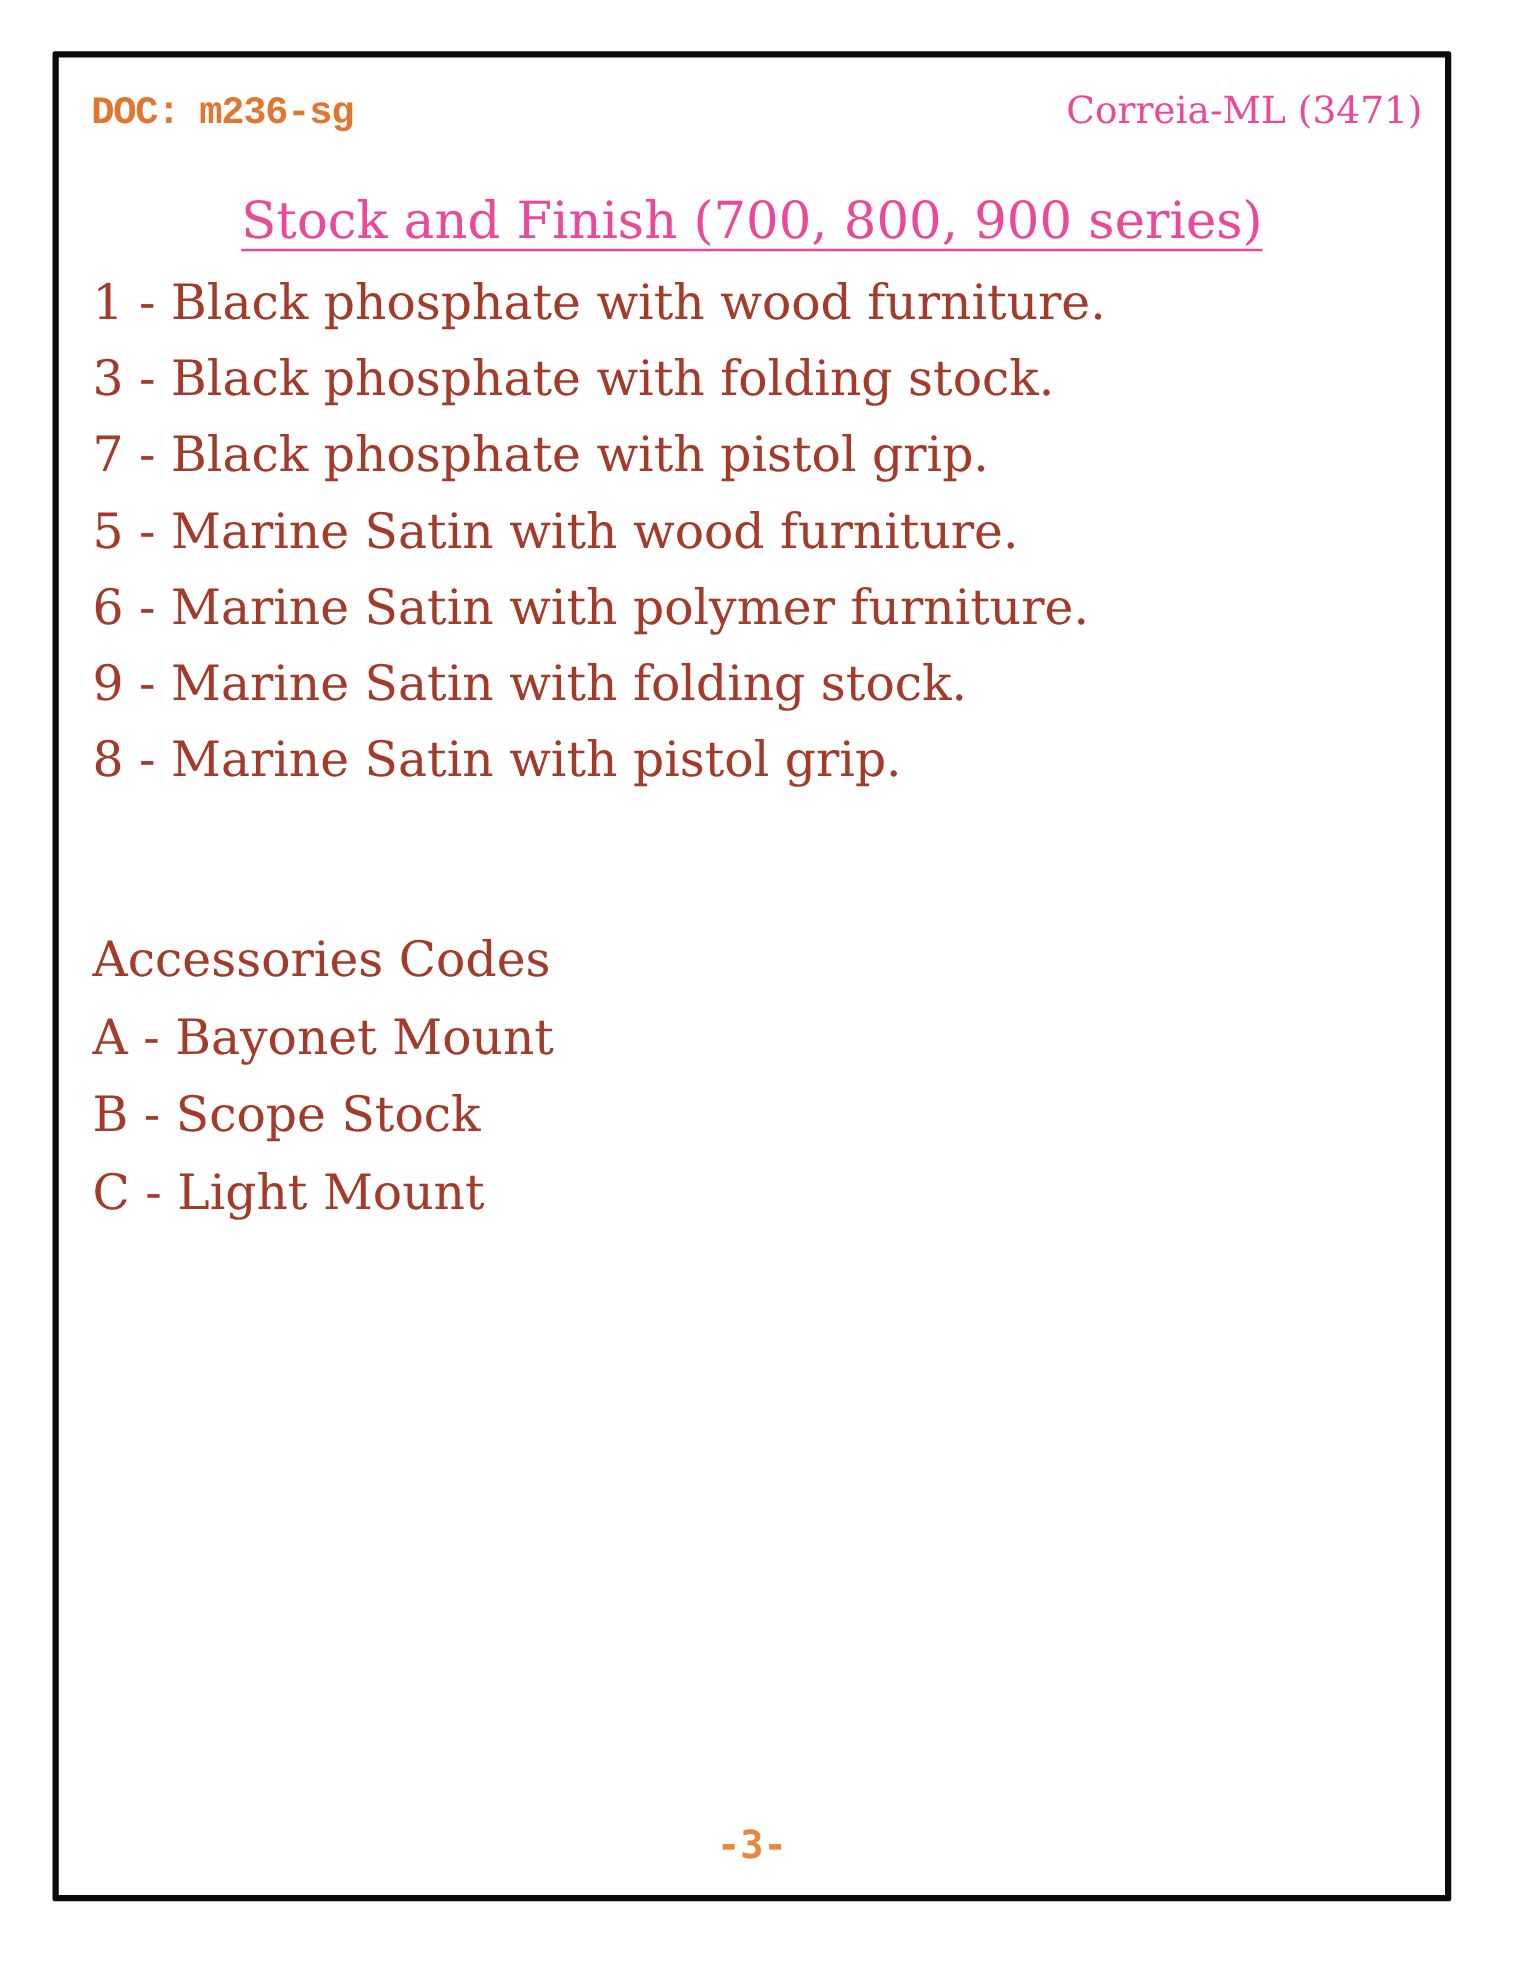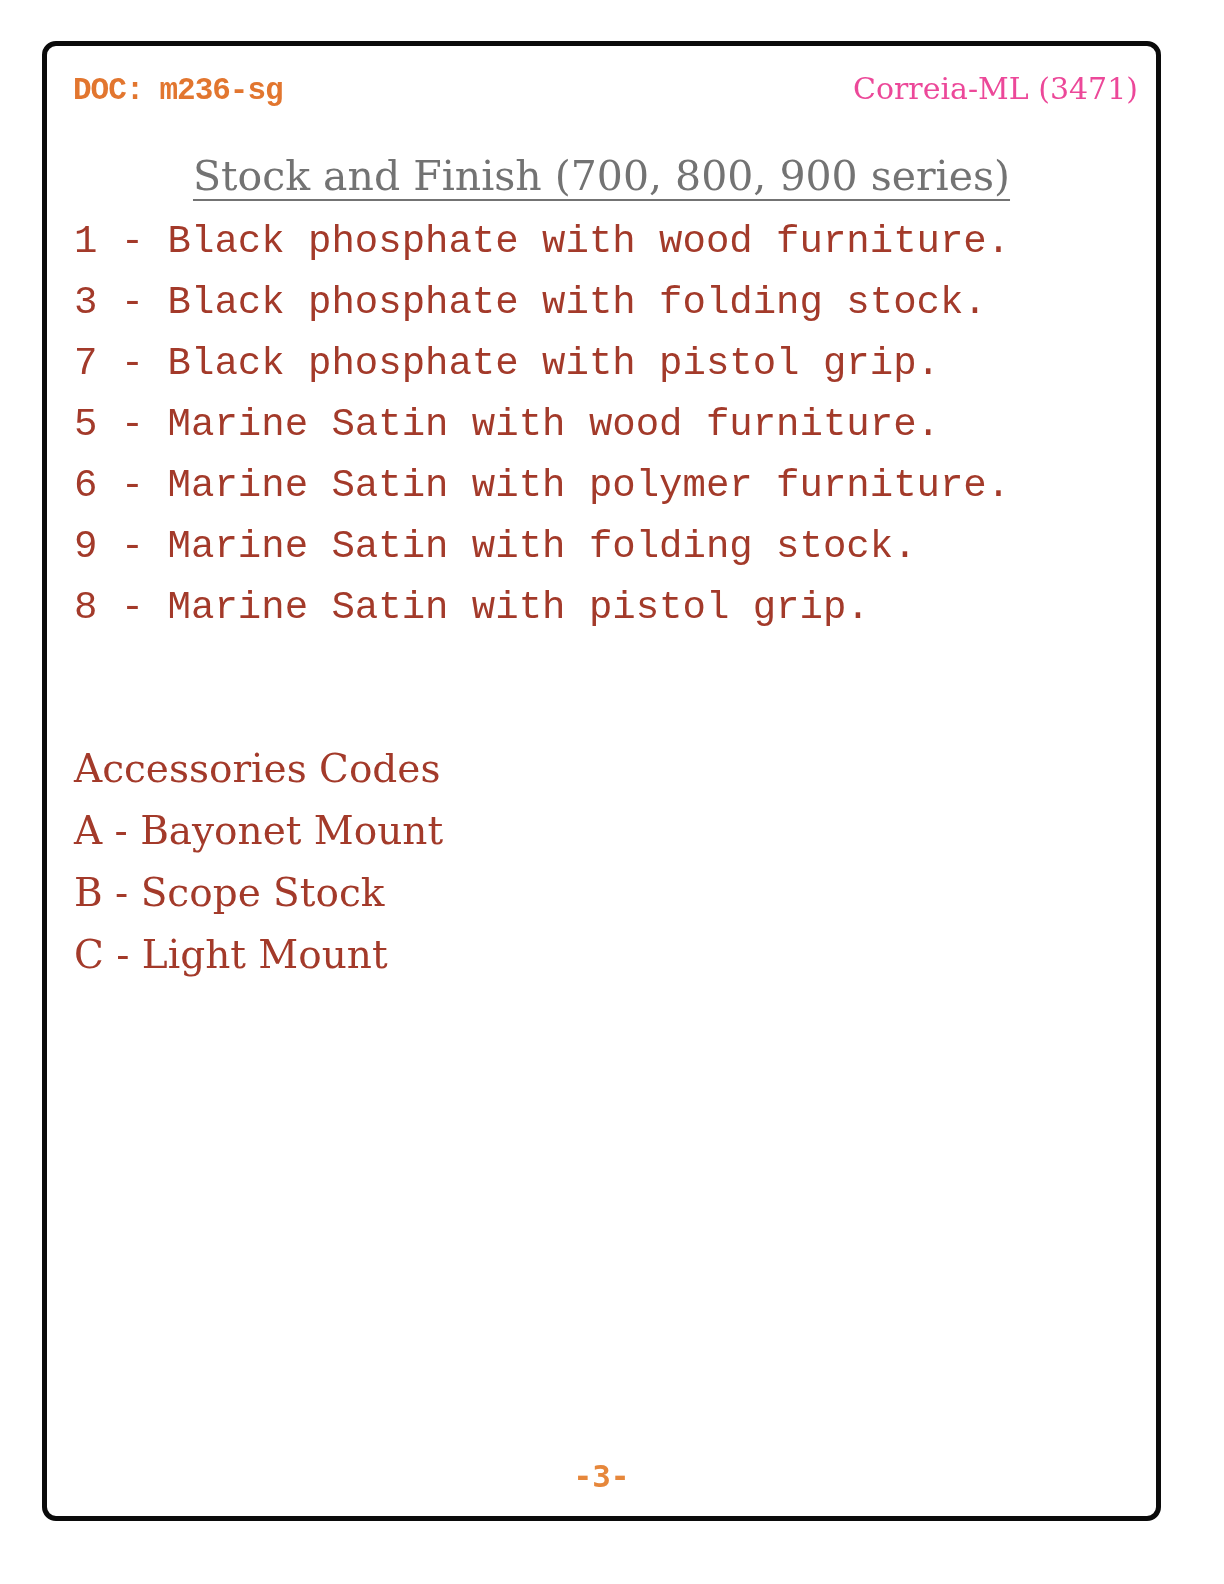--- a/index.html
+++ b/index.html
@@ -15,21 +15,21 @@
     font-family: "DejaVu Serif", serif;
   }
   .frame {
     position: absolute;
     left: 42px;
     top: 41px;
     width: 1119px;
     height: 1480px;
     box-sizing: border-box;
     border: 5px solid #0b0b0b;
-    border-radius: 14px;
+    border-radius: 2px;
     background: #ffffff;
   }
   .header-row {
     display: flex;
     justify-content: space-between;
     align-items: baseline;
     margin: 25px 18px 0 26px;
   }
   .doc-id {
     font-family: "Liberation Mono", monospace;
@@ -48,28 +48,27 @@
     color: #ec4899;
     white-space: nowrap;
   }
   .title {
     margin: 42px 0 0 0;
     text-align: center;
     font-family: "DejaVu Serif", serif;
     font-weight: normal;
     font-size: 41px;
     line-height: 52px;
-    color: #737373;
+    color: #ec4899;
     text-decoration: underline;
     text-decoration-thickness: 2px;
     text-underline-offset: 9px;
   }
   .stock-list {
     margin: 10px 18px 14px 27px;
-    font-family: Liberation Mono, monospace;
   }
   .line {
     font-size: 39px;
     line-height: 61px;
     color: #a33a2a;
     white-space: nowrap;
   }
   .accessories {
     margin: 99px 18px 0 27px;
   }

